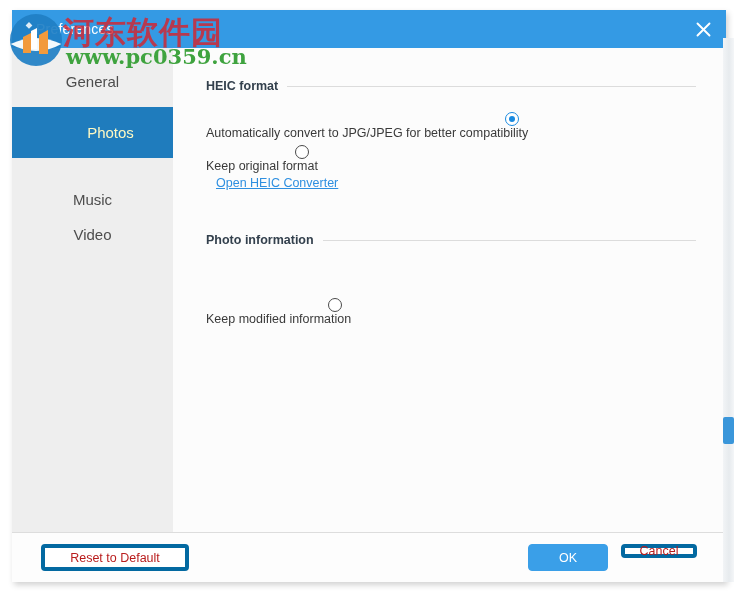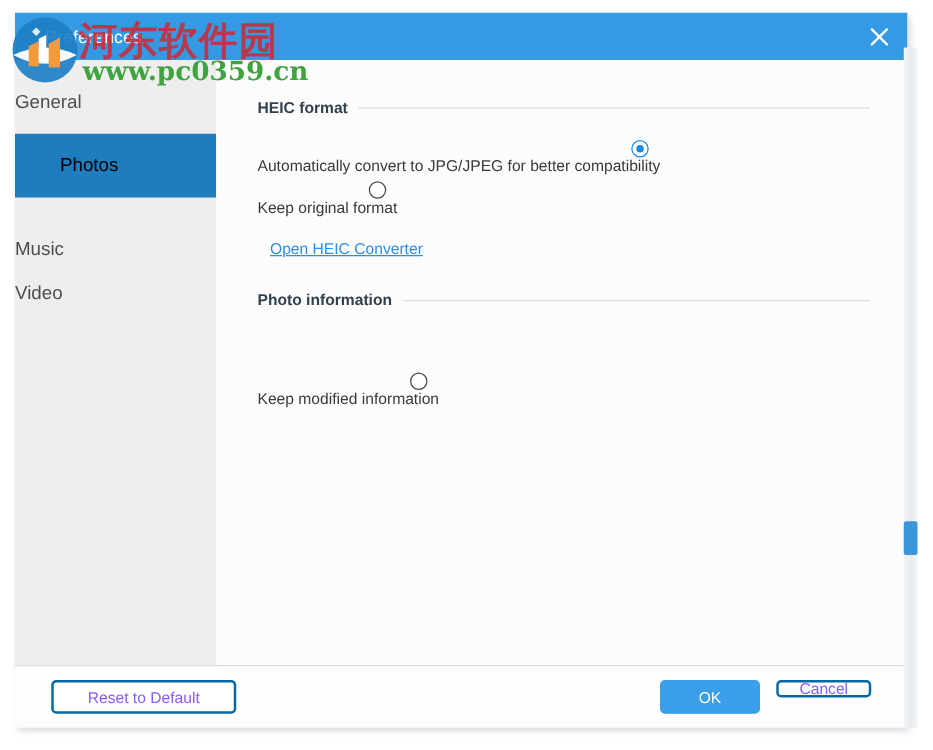--- a/index.html
+++ b/index.html
@@ -82,29 +82,29 @@
     background: #eeeeee;
   }
 
   .side-item {
     position: absolute;
     left: 0;
     width: 161px;
     height: 51px;
     display: flex;
     align-items: center;
-    justify-content: flex-start;
+    justify-content: center;
     font-size: 15px;
     color: #4d4d4d;
     cursor: pointer;
     box-sizing: border-box;
   }
   .side-item.selected {
     background: #1f7cbd;
-    color: #000000;
+    color: #fef9c3;
     padding-left: 36px;
   }
 
   .content {
     position: absolute;
     left: 161px;
     top: 0;
     width: 553px;
     height: 484px;
     background: #fcfcfc;
@@ -173,21 +173,20 @@
   }
 
   .link-row {
     position: absolute;
     left: 43px;
     font-size: 12.5px;
     color: #2e8fe0;
     text-decoration: underline;
     cursor: pointer;
     white-space: nowrap;
-    margin-top: 16px;
   }
 
   
   .footer {
     position: absolute;
     left: 0;
     top: 522px;
     width: 714px;
     height: 50px;
     background: #fdfdfd;
@@ -200,22 +199,22 @@
     border-radius: 4px;
     font-size: 12.5px;
     display: flex;
     align-items: center;
     justify-content: center;
     cursor: pointer;
     white-space: nowrap;
   }
   .btn-outline {
     background: #ffffff;
-    border: 2px solid #0369a1;
-    color: #8b5cf6;
+    border: 4px solid #0369a1;
+    color: #b91c1c;
   }
   .btn-primary {
     background: #3a9fe8;
     border: 1px solid #3a9fe8;
     color: #ffffff;
   }
 
   .btn-reset { left: 29px;  top: 11px; width: 148px; height: 27px; }
   .btn-ok    { left: 516px; top: 11px; width: 80px;  height: 27px; }
   .btn-cancel{ left: 609px; top: 11px; width: 76px;  height: 14px; }

